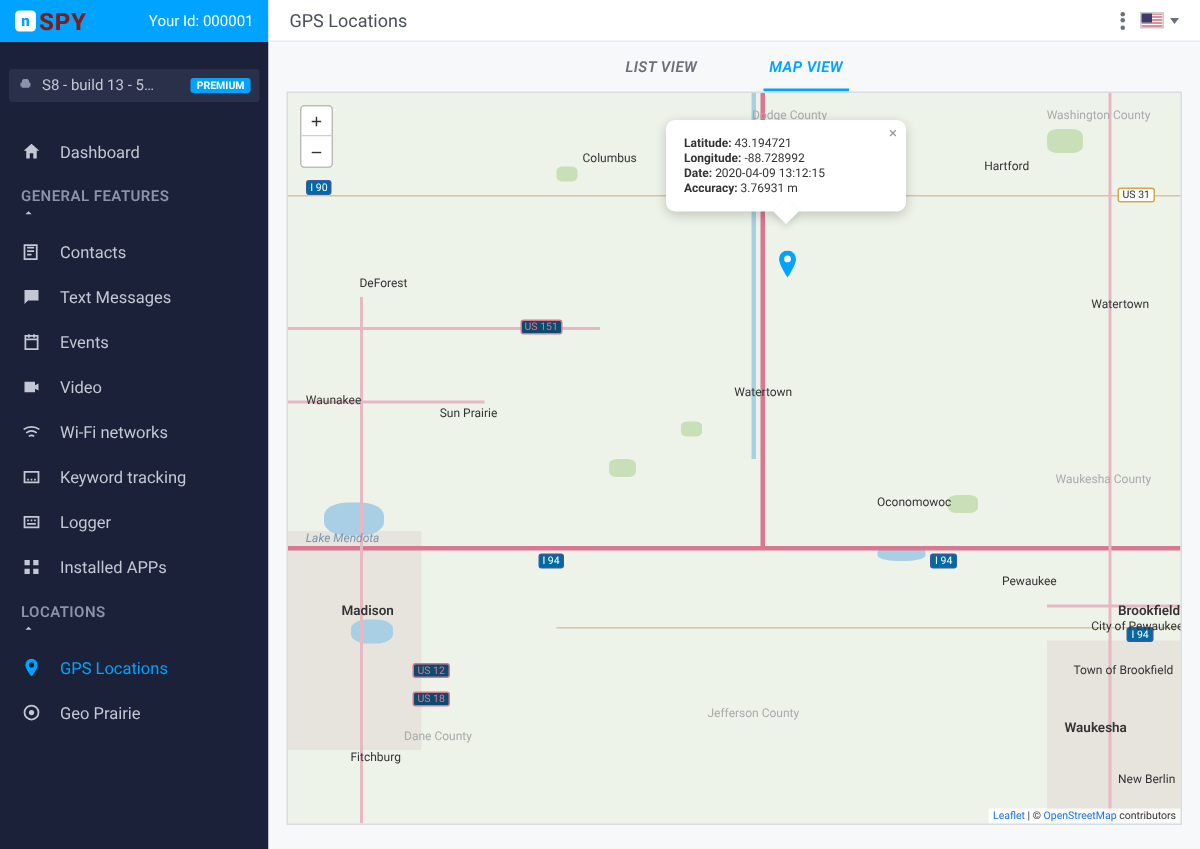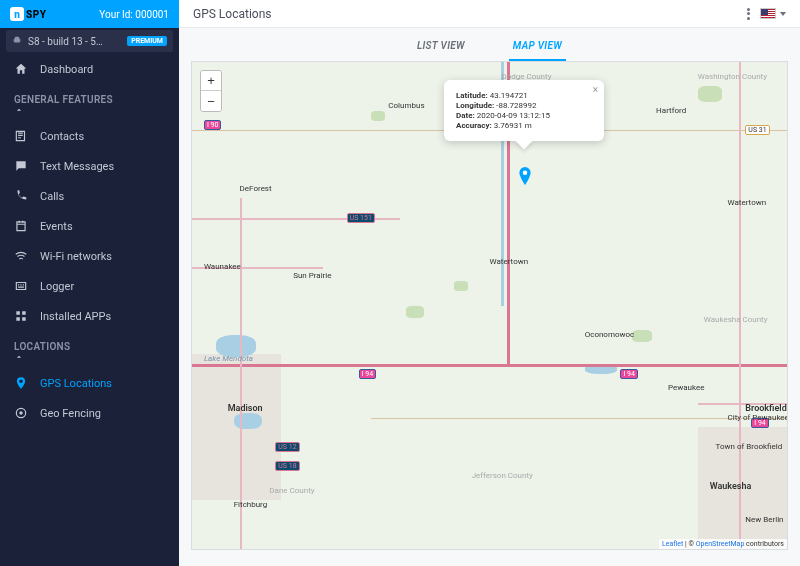--- a/index.html
+++ b/index.html
@@ -2,23 +2,23 @@
 <html><head>
 <meta charset="utf-8">
 <style>
 * { box-sizing: border-box; margin: 0; padding: 0; }
 body { font-family: -apple-system, BlinkMacSystemFont, "Segoe UI", Roboto, Arial, sans-serif; width: 800px; height: 566px; overflow: hidden; background: #fff; }
 .root { display: flex; width: 100%; height: 100%; }
 .sidebar { width: 179px; background: #1a2138; color: #c3c8d4; display: flex; flex-direction: column; font-size: 11px; overflow-y: auto; }
 .sidebar-top { background: #00a3ff; display: flex; align-items: center; justify-content: space-between; height: 28px; padding: 0 10px; }
 .logo { display: flex; align-items: center; gap: 2px; }
 .logo-mark { background: #fff; color: #00a3ff; font-weight: 900; width: 14px; height: 14px; border-radius: 3px; display: flex; align-items: center; justify-content: center; font-size: 10px; }
-.logo-text { color: #000000; font-weight: 800; font-size: 10px; letter-spacing: .5px; }
+.logo-text { color: #7f1d1d; font-weight: 800; font-size: 16px; letter-spacing: .5px; }
 .user-id { color: #fff; font-size: 10px; }
-.device-bar { background: #2a3049; margin: 2px 6px; border-radius: 2px; display: flex; align-items: center; height: 22px; padding: 0 6px; gap: 6px; font-size: 10px; color: #c3c8d4; }
+.device-bar { background: #2a3049; margin: 18px 6px; border-radius: 2px; display: flex; align-items: center; height: 22px; padding: 0 6px; gap: 6px; font-size: 10px; color: #c3c8d4; }
 .device-bar .prem { background: #00a3ff; color: #fff; font-size: 7px; padding: 1px 4px; border-radius: 2px; margin-left: auto; font-weight: 700; }
 .nav-item { display: flex; align-items: center; gap: 12px; padding: 8px 14px; cursor: pointer; color: #c3c8d4; }
 .nav-item.active { color: #00a3ff; }
 .nav-item .ic { width: 14px; height: 14px; display: flex; align-items: center; justify-content: center; flex-shrink: 0; }
 .nav-item .ic svg { width: 14px; height: 14px; fill: currentColor; }
 .nav-section { display: flex; align-items: flex-start; justify-content: space-between; padding: 10px 14px 6px; font-size: 10px; font-weight: 600; color: #8c93a8; letter-spacing: .3px; text-transform: uppercase; cursor: pointer; flex-direction: column; }
 .nav-section .chev { width: 10px; height: 10px; }
 .nav-section .chev svg { width: 10px; height: 10px; fill: #c3c8d4; }
 .main { flex: 1; display: flex; flex-direction: column; background: #f7f8fa; }
 .topbar { background: #fff; height: 28px; display: flex; align-items: center; padding: 0 14px; border-bottom: 1px solid #e8eaed; }
@@ -35,21 +35,21 @@
 .map-wrap { flex: 1; margin: 0 12px 16px; position: relative; border: 1px solid #d9dde3; background: #eef3ea; overflow: hidden; }
 .map-bg { position: absolute; inset: 0; }
 .map-bg .road-h { position: absolute; left: 0; right: 0; height: 3px; background: #d97792; }
 .map-bg .road-h.thin { height: 2px; background: #e8b7c4; }
 .map-bg .road-v { position: absolute; top: 0; bottom: 0; width: 2px; background: #e8b7c4; }
 .map-bg .river { position: absolute; background: #a9cfe4; }
 .map-bg .lake { position: absolute; background: #a9cfe4; border-radius: 40%; }
 .map-bg .city { position: absolute; font-size: 8px; color: #333; white-space: nowrap; }
 .map-bg .city.big { font-size: 9px; font-weight: 600; }
 .map-bg .shield { position: absolute; font-size: 7px; background: #0c4a6e; border: 1px solid #d97792; color: #d97792; padding: 0 2px; border-radius: 2px; }
-.map-bg .shield.blue { background: #ec4899; color: #fff; border-color: #365a9e; }
+.map-bg .shield.blue { background: #0369a1; color: #fff; border-color: #365a9e; }
 .map-bg .shield.yel { background: #fff; border: 1px solid #d4a84a; color: #333; }
 .zoom-ctrl { position: absolute; top: 8px; left: 8px; display: flex; flex-direction: column; border: 1px solid #bbb; border-radius: 3px; overflow: hidden; z-index: 10; }
 .zoom-ctrl button { width: 20px; height: 20px; background: #fff; border: none; border-bottom: 1px solid #ccc; font-size: 13px; line-height: 1; cursor: pointer; color: #333; }
 .zoom-ctrl button:last-child { border-bottom: none; }
 .popup { position: absolute; top: 18px; left: 252px; width: 160px; background: #fff; border-radius: 6px; box-shadow: 0 2px 8px rgba(0,0,0,.2); padding: 10px 12px; font-size: 8px; color: #333; z-index: 10; }
 .popup .close { position: absolute; top: 4px; right: 6px; font-size: 10px; color: #999; cursor: pointer; }
 .popup .row { margin: 1px 0; }
 .popup .row b { font-weight: 700; }
 .popup-tip { position: absolute; bottom: -6px; left: 50%; margin-left: -6px; width: 12px; height: 12px; background: #fff; transform: rotate(45deg); box-shadow: 2px 2px 4px rgba(0,0,0,.1); z-index: -1; }
 .pin { position: absolute; top: 105px; left: 326px; width: 14px; height: 14px; z-index: 9; }
@@ -108,40 +108,48 @@
       <span class="ic">
           <svg viewBox="0 0 24 24">
             <path d="M4 4h16v12H8l-4 4z"></path>
           </svg>
         </span>
       <span>Text Messages</span>
     </div>
     <div class="nav-item">
       <span class="ic">
           <svg viewBox="0 0 24 24">
-            <path d="M6 3c0 9 6 15 15 15v-4l-5-1-2 2c-3-1-5-3-6-6l2-2-1-5H6z"></path>
-          </svg>
-        </span>
-      <span>Calls</span>
-    </div>
-    <div class="nav-item">
-      <span class="ic">
-          <svg viewBox="0 0 24 24">
             <path d="M5 5h14v15H5zM5 9h14M9 3v4M15 3v4" stroke="currentColor" fill="none" stroke-width="2"></path>
           </svg>
         </span>
       <span>Events</span>
     </div>
     <div class="nav-item">
       <span class="ic">
           <svg viewBox="0 0 24 24">
+            <path d="M4 6h12v12H4zM16 10l4-2v8l-4-2z"></path>
+          </svg>
+        </span>
+      <span>Video</span>
+    </div>
+    <div class="nav-item">
+      <span class="ic">
+          <svg viewBox="0 0 24 24">
             <path d="M3 9a15 15 0 0 1 18 0M6 13a10 10 0 0 1 12 0M9 17a5 5 0 0 1 6 0M12 20h0" stroke="currentColor" fill="none" stroke-width="2"></path>
           </svg>
         </span>
       <span>Wi-Fi networks</span>
+    </div>
+    <div class="nav-item">
+      <span class="ic">
+          <svg viewBox="0 0 24 24">
+            <path d="M4 6h16v12H4zM7 15h2M11 15h2M15 15h2" stroke="currentColor" fill="none" stroke-width="2"></path>
+          </svg>
+        </span>
+      <span>Keyword tracking</span>
     </div>
     <div class="nav-item">
       <span class="ic">
           <svg viewBox="0 0 24 24">
             <path d="M4 6h16v12H4zM7 10h2M11 10h2M15 10h2M7 14h10" stroke="currentColor" fill="none" stroke-width="2"></path>
           </svg>
         </span>
       <span>Logger</span>
     </div>
     <div class="nav-item">
@@ -167,21 +175,21 @@
         </span>
       <span>GPS Locations</span>
     </div>
     <div class="nav-item">
       <span class="ic">
           <svg viewBox="0 0 24 24">
             <circle cx="12" cy="12" r="8" fill="none" stroke="currentColor" stroke-width="2"></circle>
             <circle cx="12" cy="12" r="3"></circle>
           </svg>
         </span>
-      <span>Geo Fencing</span>
+      <span>Geo Prairie</span>
     </div>
   </aside>
 
   <main class="main">
     <div class="topbar">
       <span class="page-title">GPS Locations</span>
       <div class="topbar-right">
         <div class="kebab">
             <span></span>
             <span></span>

